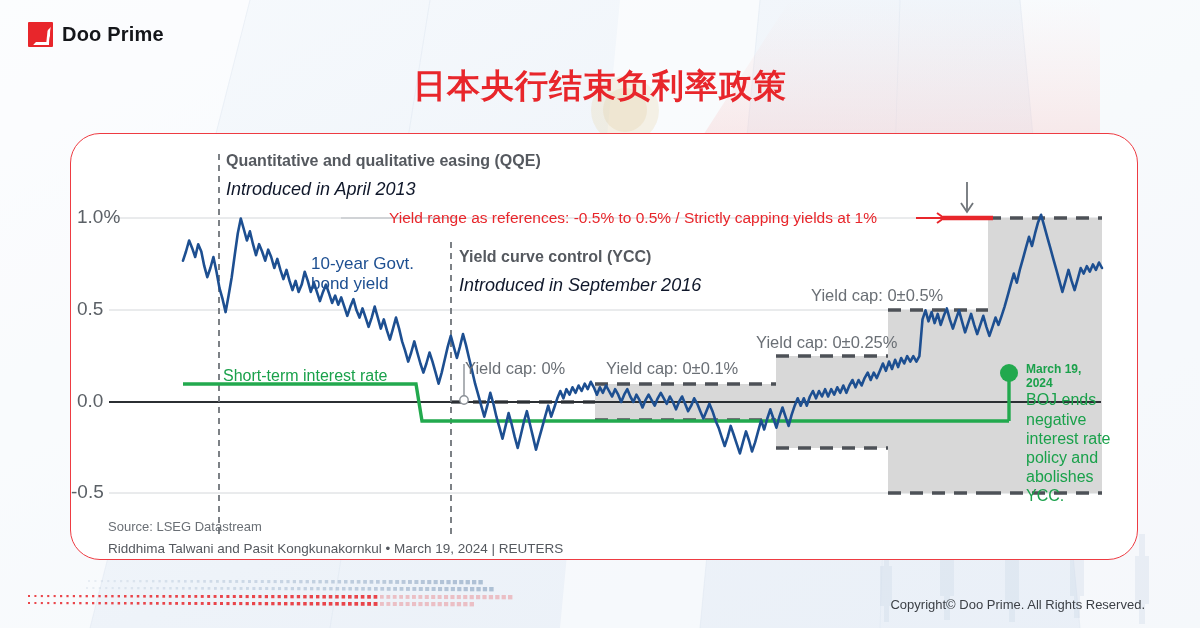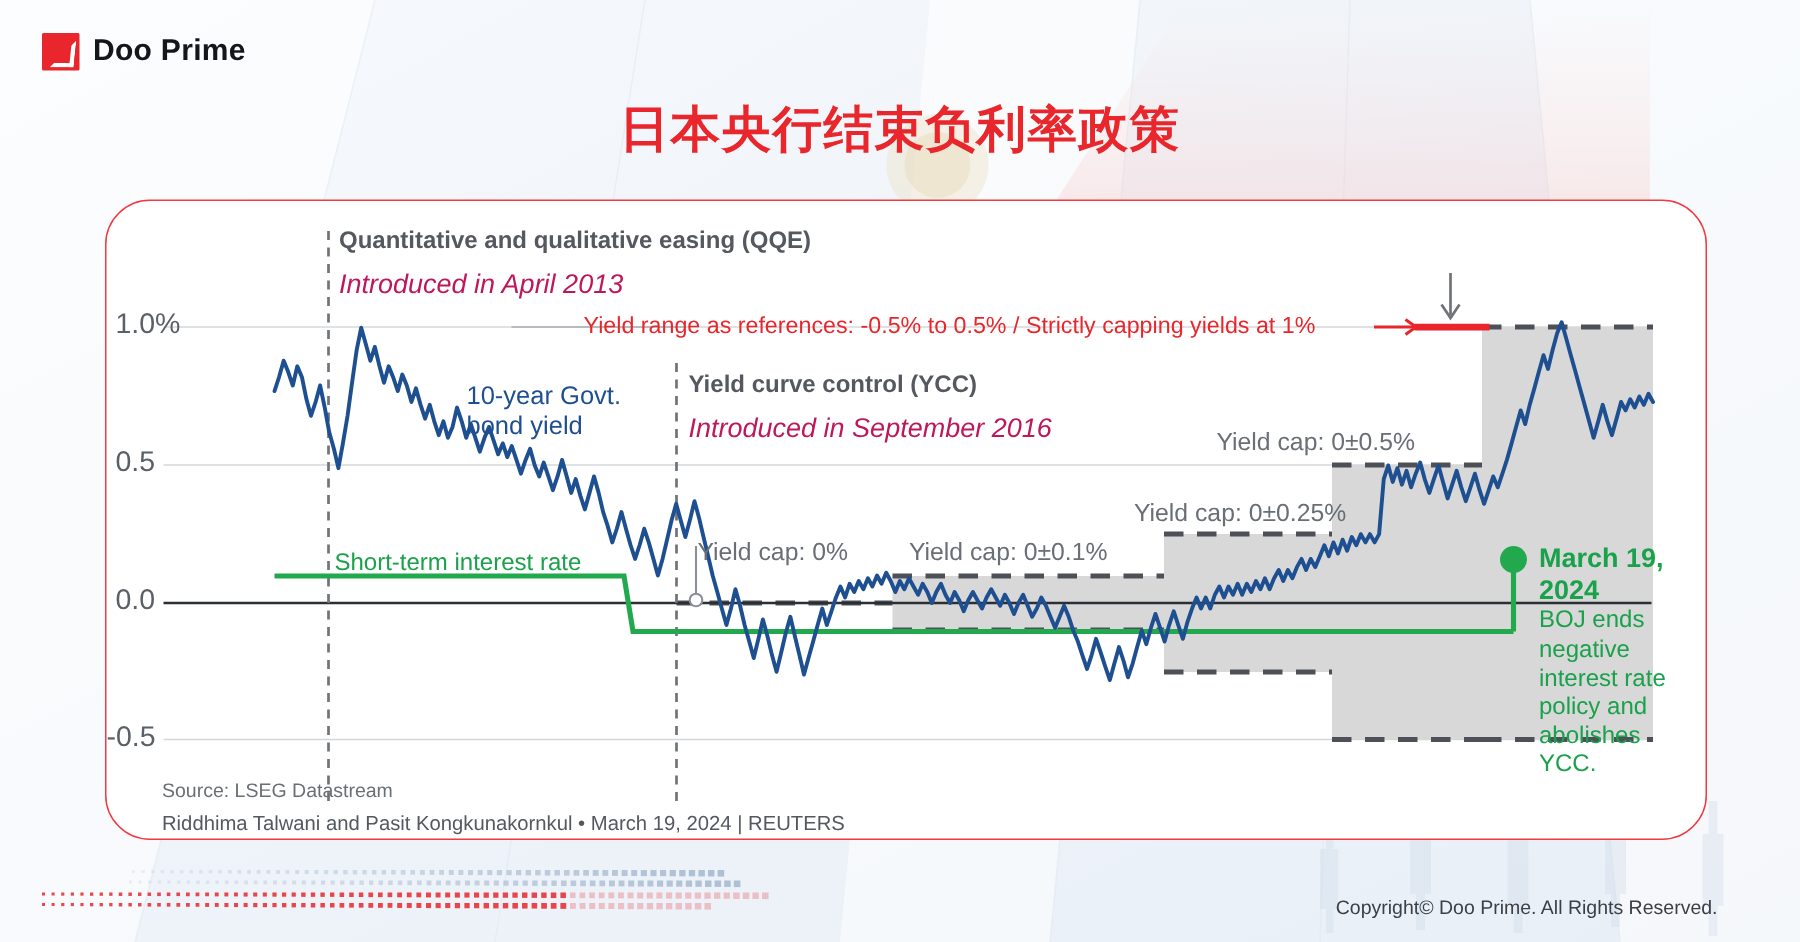--- a/index.html
+++ b/index.html
@@ -42,27 +42,27 @@
 
   
   .ytick {
     position: absolute; right: 0; width: 70px; text-align: left;
     font-size: 19px; color: #5b6066; font-weight: 400;
   }
 
   
   .anno { position: absolute; white-space: nowrap; }
   .anno-title { font-size: 16px; font-weight: bold; color: #55595f; }
-  .anno-sub   { font-size: 18px; font-style: italic; color: #be185d; }
+  .anno-sub   { font-size: 18px; font-style: italic; color: #0f172a; }
   .anno-red   { font-size: 15.5px; color: #e8262b; font-weight: 500; }
   .anno-grey  { font-size: 16.5px; color: #6a6f75; }
   .anno-blue  { font-size: 17px; color: #1d4f91; line-height: 1.18; font-weight: 500; }
   .anno-green { font-size: 16px; color: #1aa14b; font-weight: 500; }
 
-  #marker-title { font-size: 18px; font-weight: bold; color: #1aa14b; line-height: 1.18; }
+  #marker-title { font-size: 12px; font-weight: bold; color: #1aa14b; line-height: 1.18; }
   #marker-body  { font-size: 16px; color: #1aa14b; line-height: 1.2; font-weight: 400; }
 
   
   #source-line { position: absolute; left: 108px; top: 519px; font-size: 13px; color: #6a6f75; z-index: 4; }
   #credit-line { position: absolute; left: 108px; top: 541px; font-size: 13.5px; color: #55595f; z-index: 4; }
 
   
   #copyright {
     position: absolute; right: 55px; bottom: 16px; font-size: 13px; color: #3c4046; z-index: 3; margin-top: 16px;
   }

